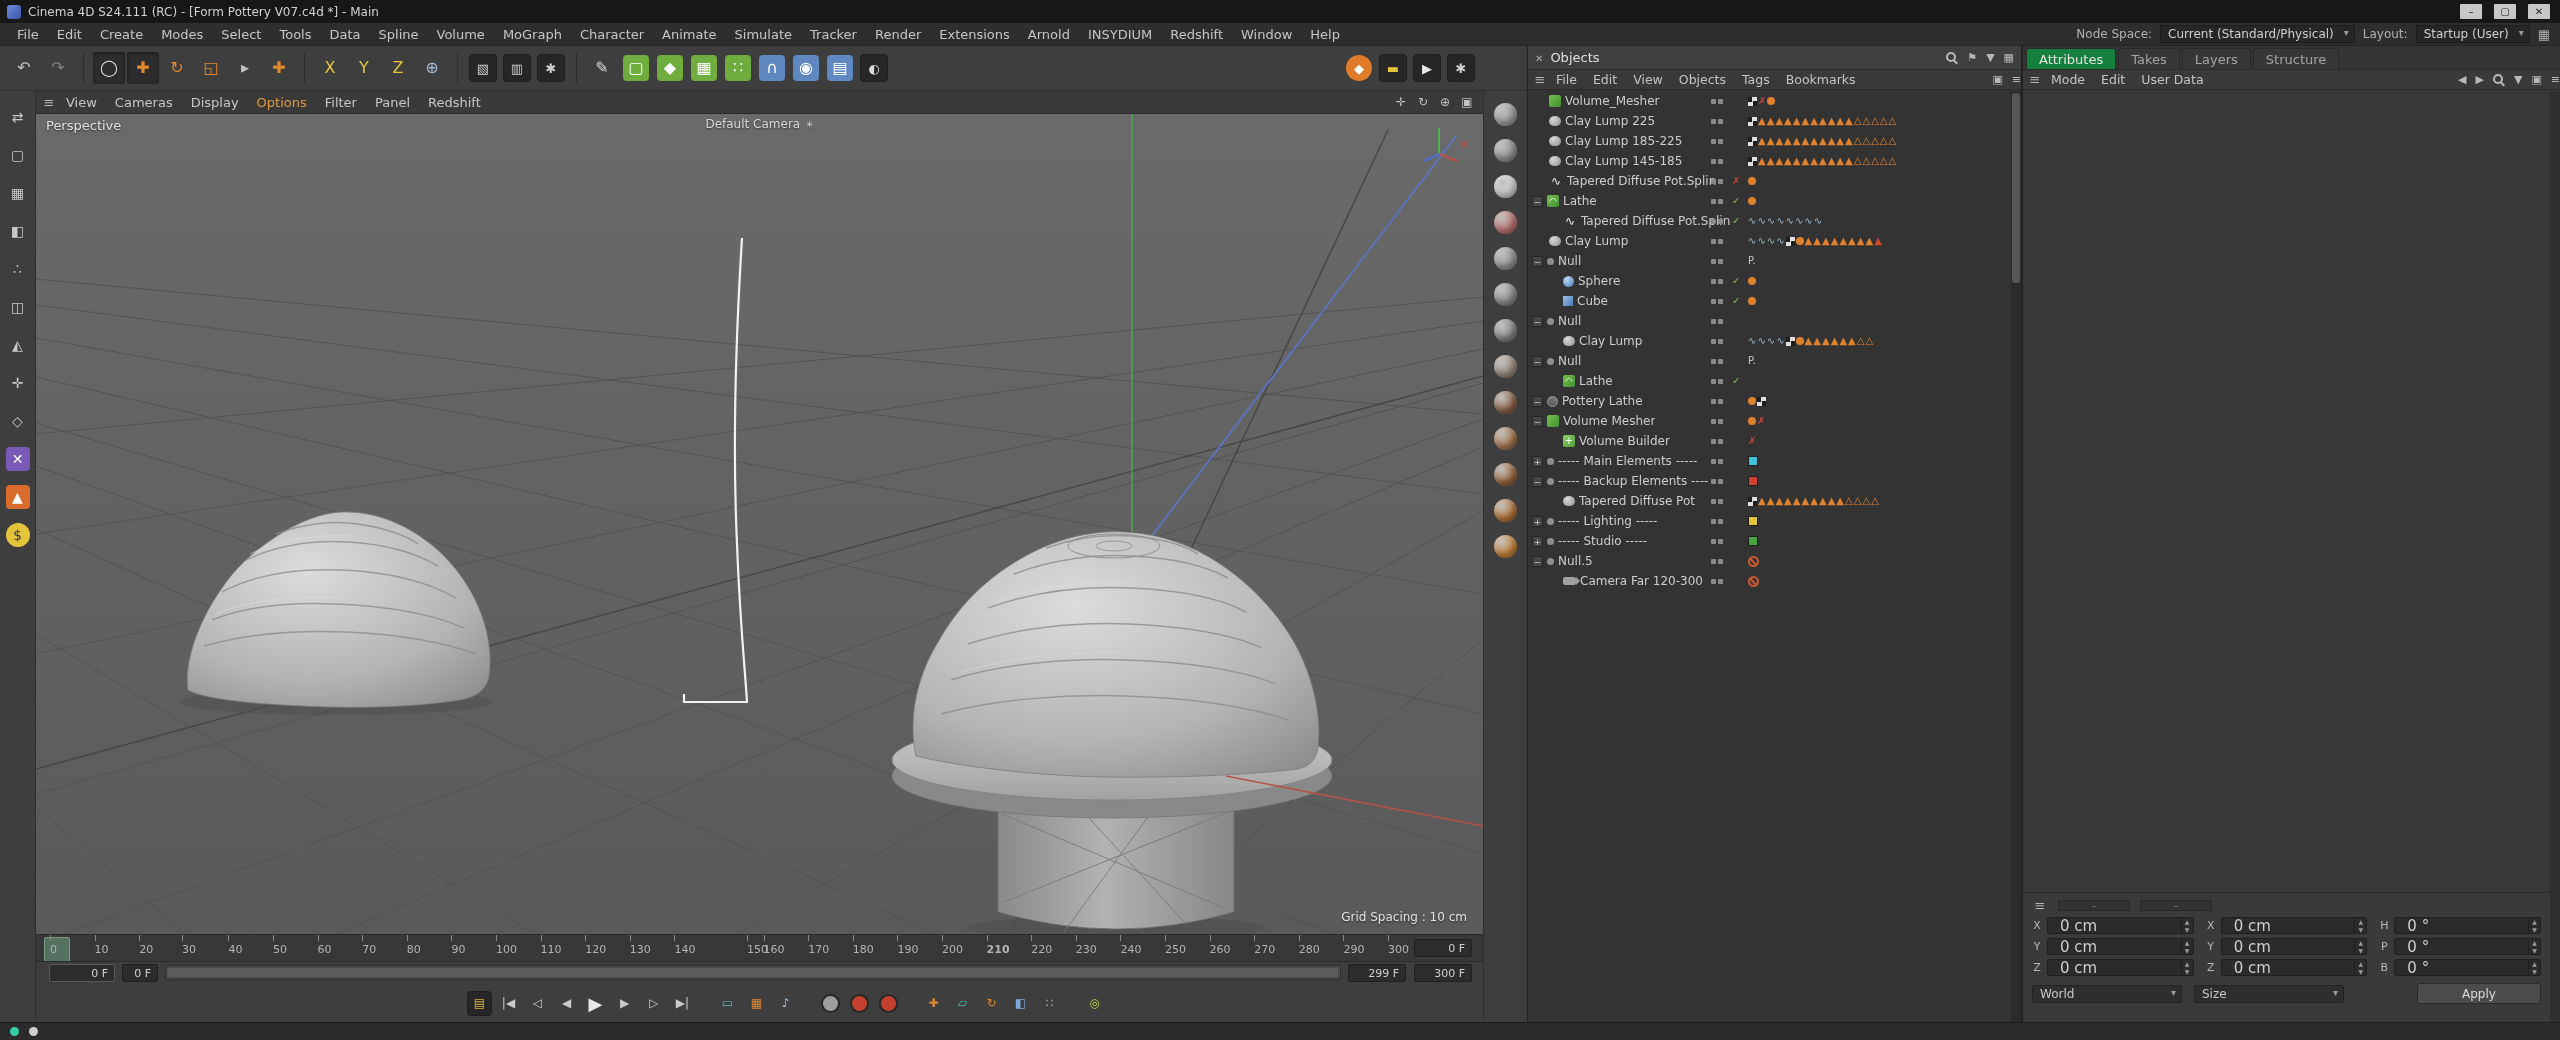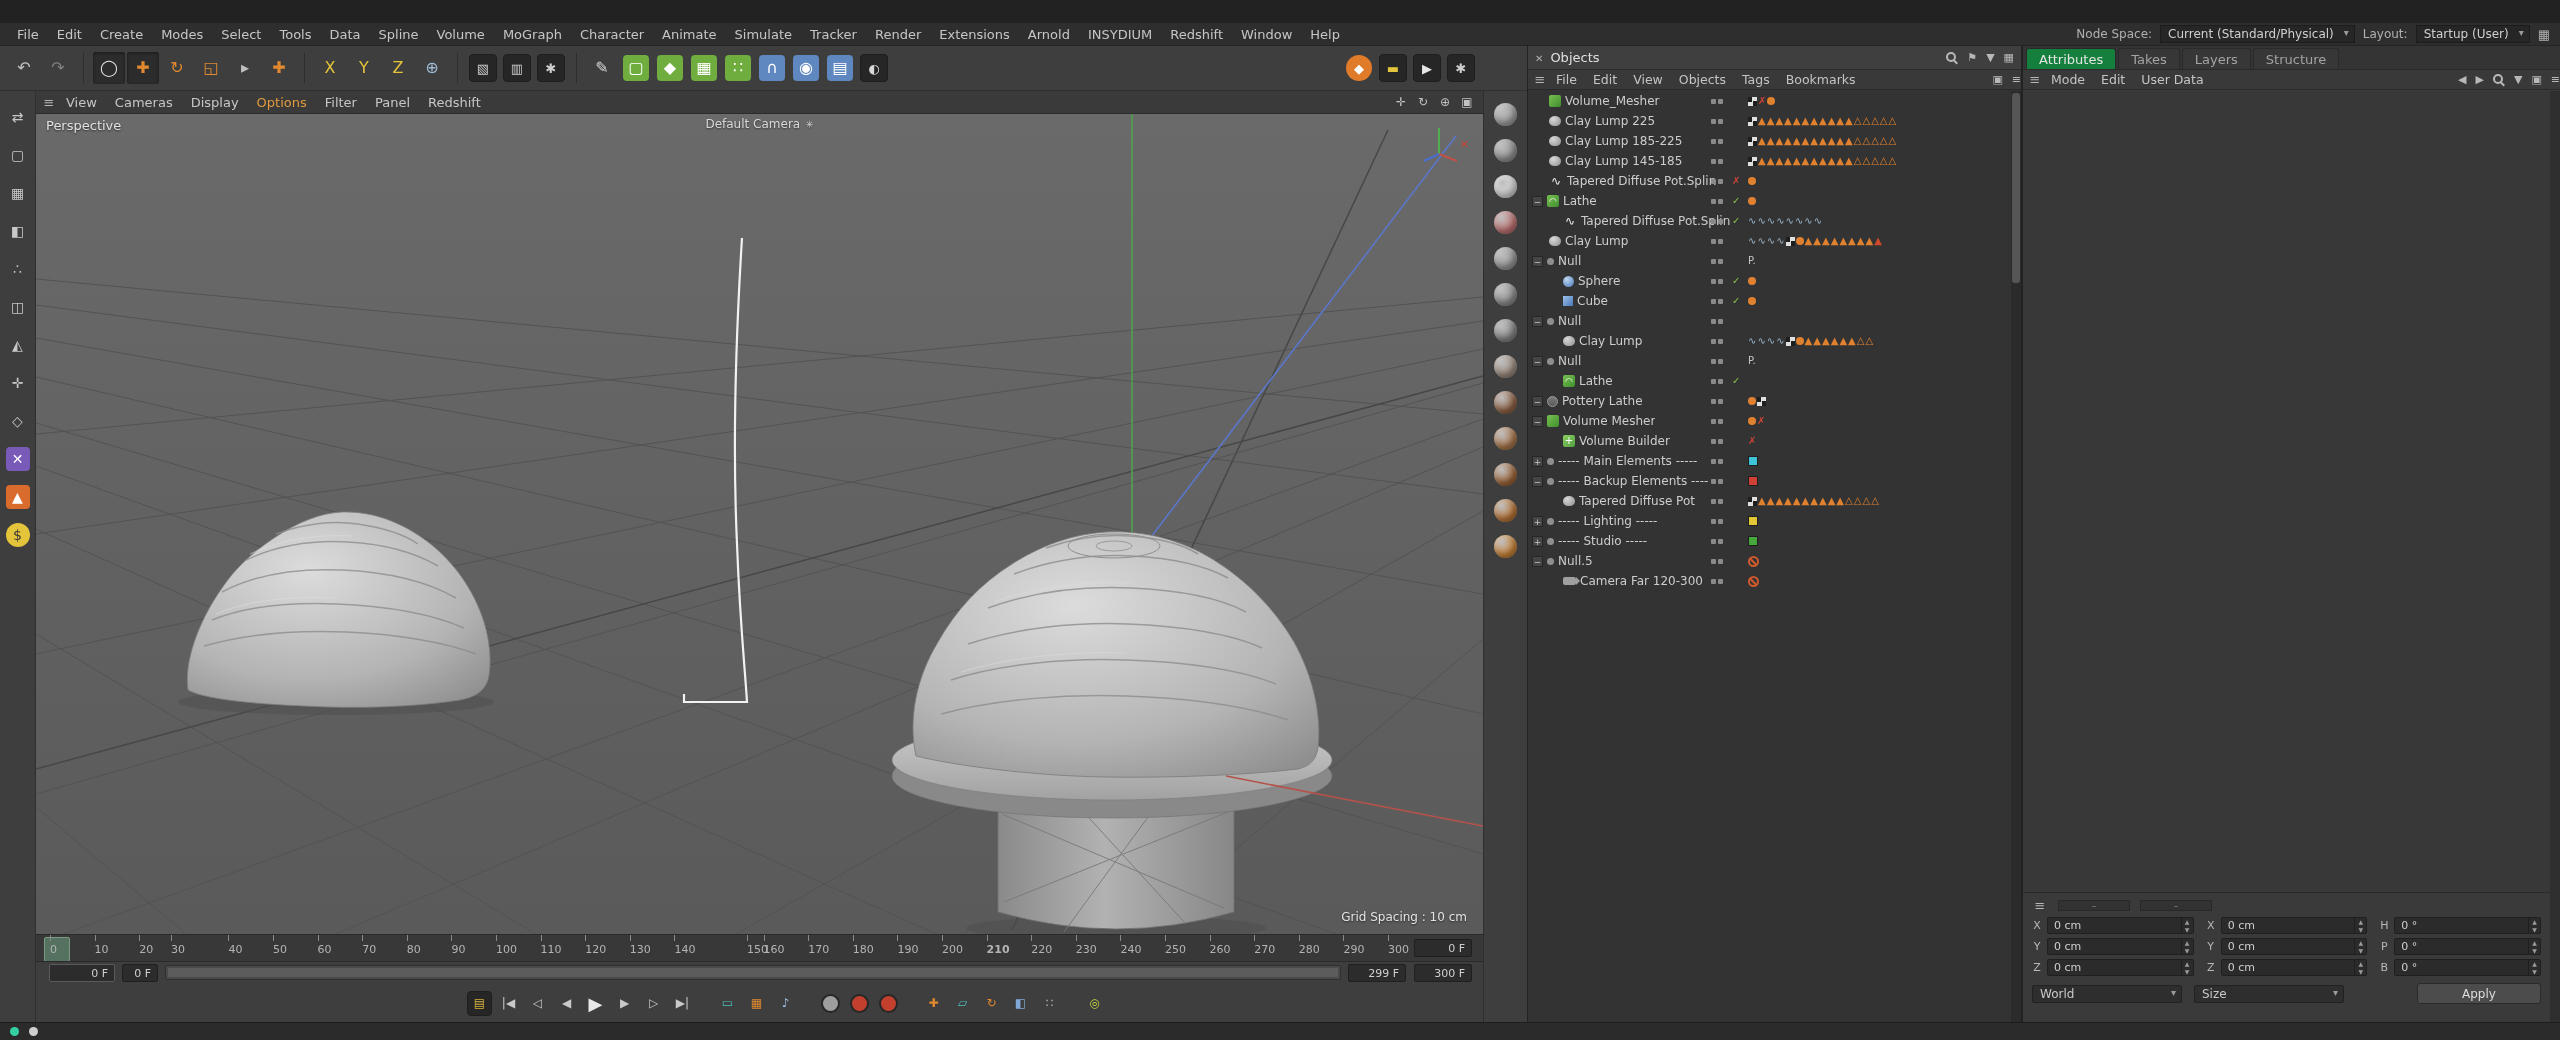--- a/index.html
+++ b/index.html
@@ -186,35 +186,44 @@
   .coords{position:absolute;left:0;right:10px;bottom:0;height:130px;border-top:1px solid #2a2a2a;
           background:#3a3a3a;padding:6px 9px;box-sizing:border-box;}
   .cheader{display:flex;align-items:center;gap:10px;height:13px;}
   .cdash{width:72px;height:11px;background:#323232;border:1px solid #282828;color:#8a8a8a;font-size:9px;
          display:flex;align-items:center;justify-content:center;box-sizing:border-box;}
   .cgrid{display:grid;grid-template-columns:1fr 1fr 1fr;column-gap:12px;row-gap:4px;margin-top:5px;}
   .ccell{display:flex;align-items:center;gap:5px;}
   .clab{width:10px;font-size:11px;color:#b8b8b8;text-align:center;}
   .cfield{flex:1;height:17px;background:#2b2b2b;border:1px solid #1f1f1f;border-radius:2px;display:flex;
           align-items:center;box-sizing:border-box;overflow:hidden;}
-  .cval{flex:1;font-size:11px;color:#cfcfcf;padding-left:6px;}
+  .cval{flex:1;font-size:15px;color:#cfcfcf;padding-left:12px;}
   .cstep{width:11px;border-left:1px solid #1f1f1f;display:flex;flex-direction:column;align-items:center;
          font-size:6px;color:#9a9a9a;line-height:1.2;}
   .cbottom{display:flex;align-items:center;gap:12px;margin-top:7px;}
   .cdd{width:150px;height:18px;background:#2e2e2e;border:1px solid #222;border-radius:2px;font-size:12px;
        color:#c8c8c8;display:flex;align-items:center;padding-left:7px;box-sizing:border-box;position:relative;}
   .applybtn{margin-left:auto;width:122px;height:19px;background:#4c4c4c;border:1px solid #2a2a2a;
             border-radius:3px;font-size:12px;color:#dcdcdc;display:flex;align-items:center;justify-content:center;}
   .attr-scroll{position:absolute;right:0;top:45px;bottom:0;width:10px;background:#2f2f2f;}
 </style>
 </head>
 <body>
 
 <div id="app">
 
+  <div class="titlebar">
+    <span class="appicon"></span>
+    <span class="title">Cinema 4D S24.111 (RC) - [Form Pottery V07.c4d *] - Main</span>
+    <span class="winbtns">
+      <span class="wbtn w-min"></span>
+      <span class="wbtn w-max"></span>
+      <span class="wbtn w-close"></span>
+    </span>
+  </div>
 
   <div class="menubar">
     <div class="mitems">
         <div class="mitem">File</div>
         <div class="mitem">Edit</div>
         <div class="mitem">Create</div>
         <div class="mitem">Modes</div>
         <div class="mitem">Select</div>
         <div class="mitem">Tools</div>
         <div class="mitem">Data</div>
@@ -532,21 +541,21 @@
       <span class="msphere" style="background: radial-gradient(circle at 35% 32%, rgba(255, 255, 255, 0.65), rgb(209, 138, 60) 60%);"></span>
     </div>
   <div class="cornerfill"></div>
 
   <div class="ruler">
     <div class="playhead"></div>
     <div class="fbox" style="left:1378px;top:4px;width:58px;">0 F</div>
   <span class="tick" style="left: 14px;">0</span>
       <span class="tick" style="left: 58.6px;">10</span>
       <span class="tick" style="left: 103.2px;">20</span>
-      <span class="tick" style="left: 135px;">30</span>
+      <span class="tick" style="left: 146px;">30</span>
       <span class="tick" style="left: 192.4px;">40</span>
       <span class="tick" style="left: 237px;">50</span>
       <span class="tick" style="left: 281.6px;">60</span>
       <span class="tick" style="left: 326.2px;">70</span>
       <span class="tick" style="left: 370.8px;">80</span>
       <span class="tick" style="left: 415.4px;">90</span>
       <span class="tick" style="left: 460px;">100</span>
       <span class="tick" style="left: 504.6px;">110</span>
       <span class="tick" style="left: 549.2px;">120</span>
       <span class="tick" style="left: 593.8px;">130</span>

